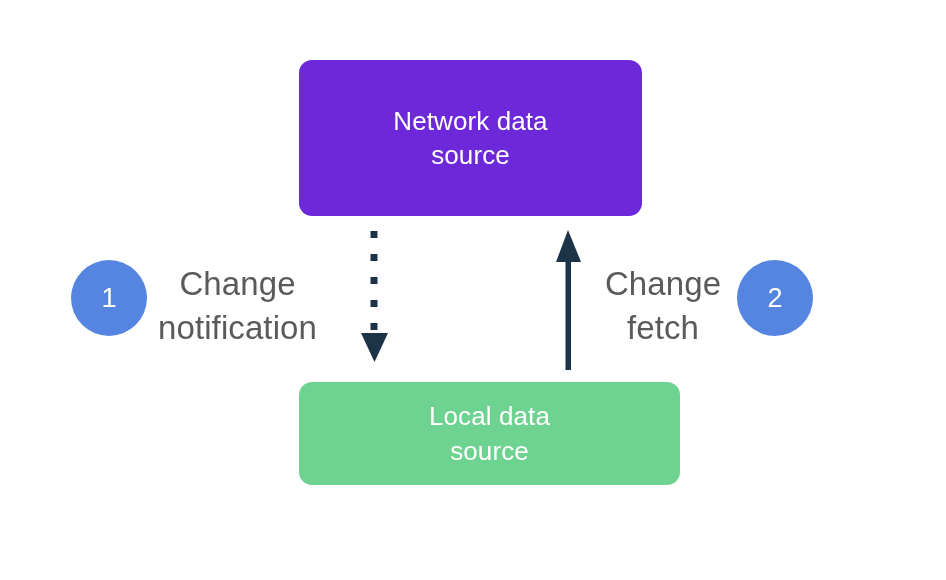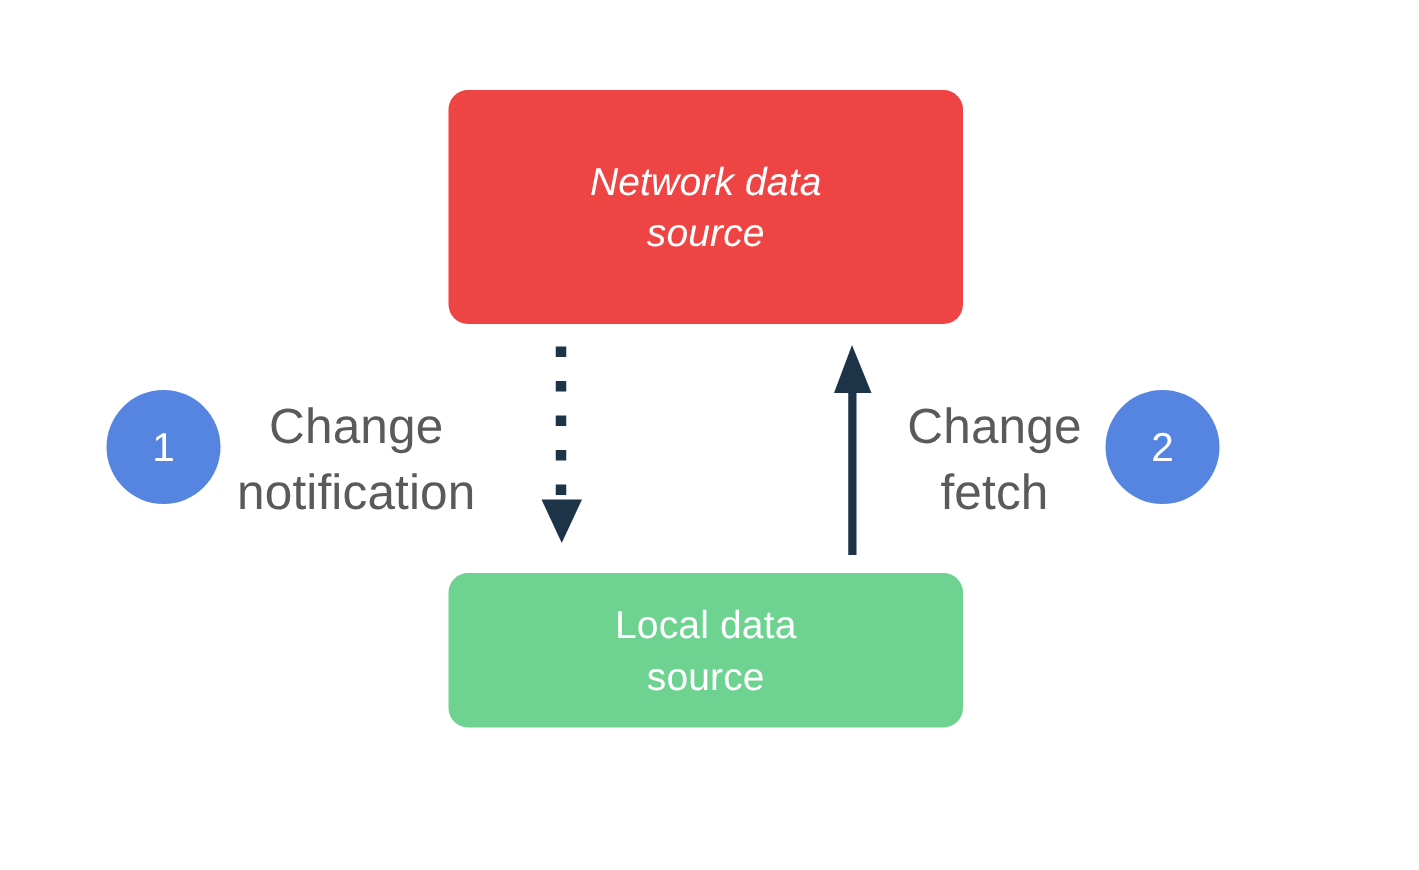--- a/index.html
+++ b/index.html
@@ -40,28 +40,27 @@
     box-sizing: border-box;
     padding: 0 24px;
     white-space: pre-line;
   }
 
   #node-network {
     left: 299px;
     top: 60px;
     width: 343px;
     height: 156px;
-    background: #ef4444;
-    font-style: italic;
+    background: #6d28d9;
   }
 
   #node-local {
     left: 299px;
     top: 382px;
-    width: 343px;
+    width: 381px;
     height: 103px;
     background: #6ed391;
   }
 
   
   .step-circle {
     position: absolute;
     width: 76px;
     height: 76px;
     border-radius: 50%;

